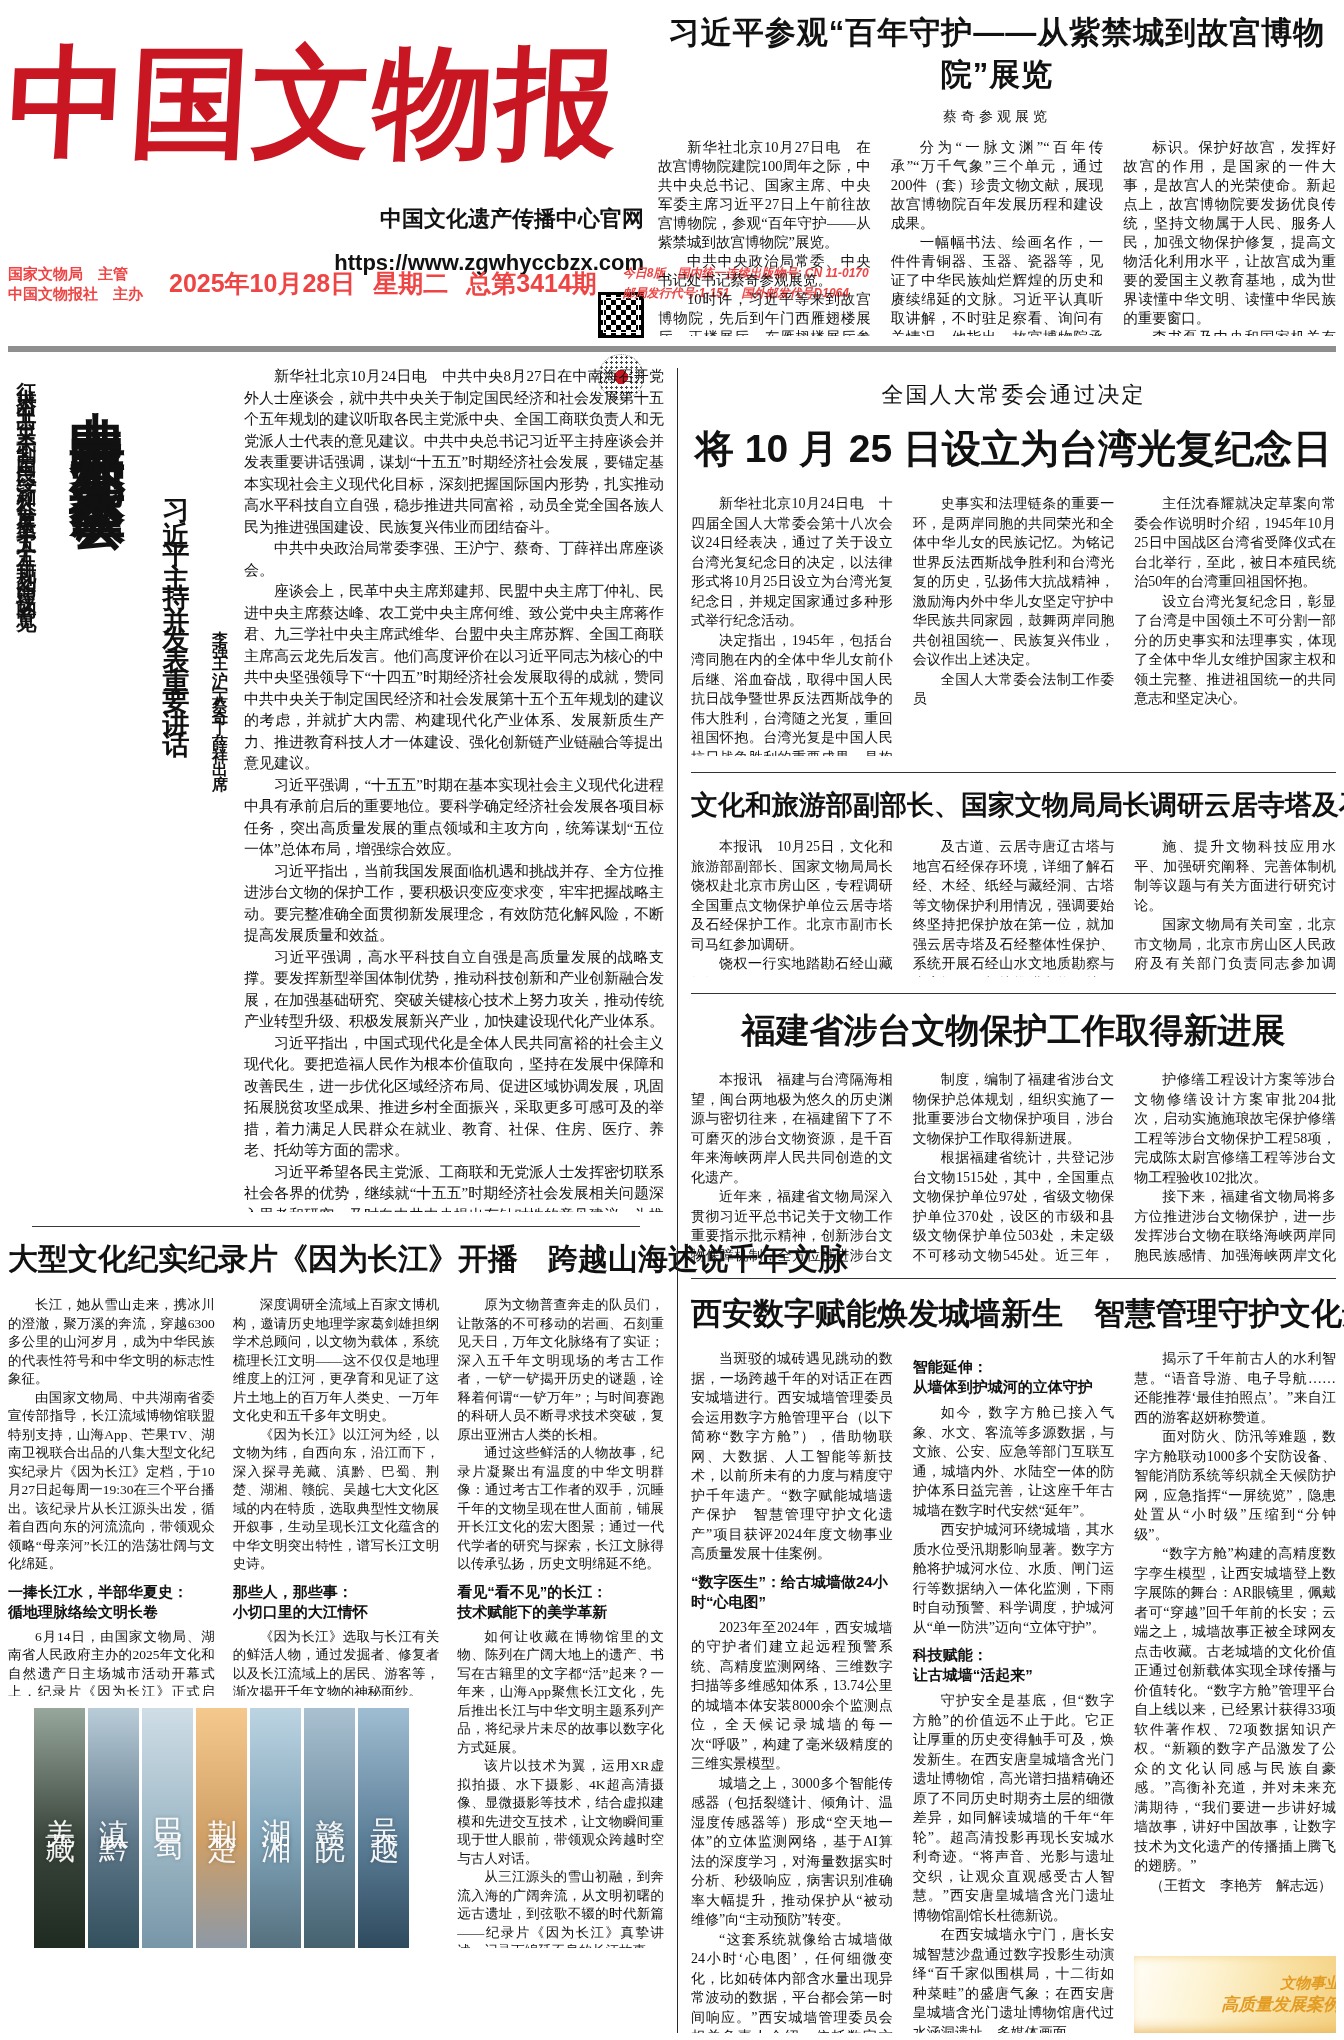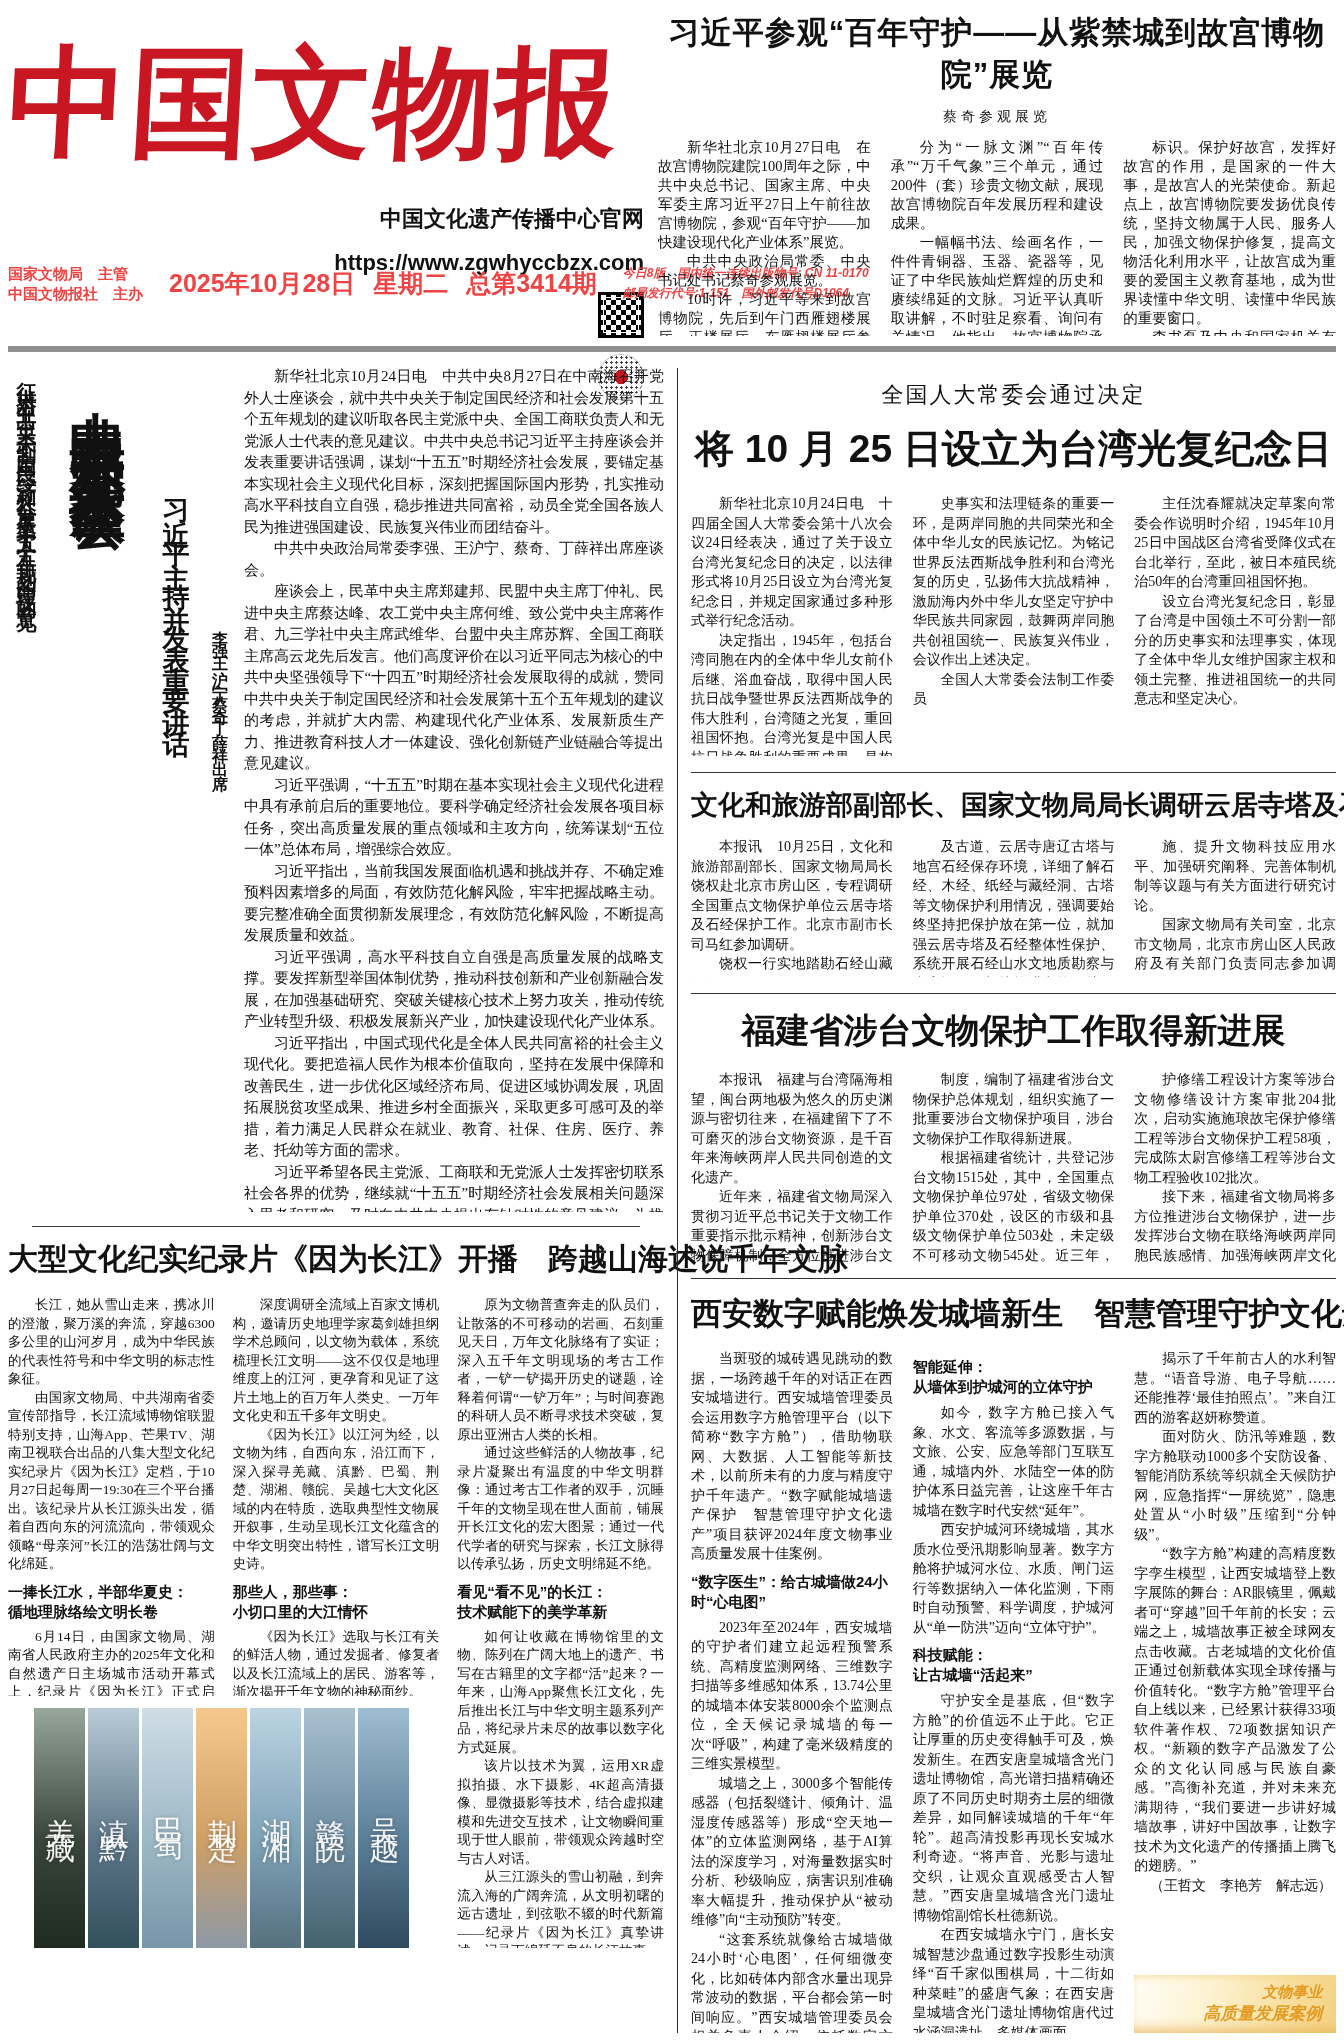--- a/index.html
+++ b/index.html
@@ -94,25 +94,25 @@
   .colw { overflow:hidden; min-width:0; }
   .col-flex { display:flex; flex-direction:column; }
   .col-flex .col-text { flex:1; overflow:hidden; }
   .right-region .para, .right-region .sig { font-size:14px; line-height:19.5px; }
 
   .para { text-indent:2em; text-align:justify; }
   .col-subhead { font-weight:bold; margin:8px 0 6px; font-size:15px; line-height:20px;
                  font-family:"Liberation Sans","DejaVu Sans",sans-serif; }
   .sig { text-align:right; padding-right:4px; }
 
-  .badge { width:210px; height:58px; margin:8px 0 0 auto; flex:none;
+  .badge { width:210px; height:77px; margin:8px 0 0 auto; flex:none;
            background:linear-gradient(105deg,#fffdf6 0%,#fdf3d2 35%,#f8dfa0 70%,#f3cf7e 100%);
            box-shadow:inset 0 -10px 14px -8px #e9b35a, inset 0 8px 10px -8px #f5d488;
            display:flex; flex-direction:column; justify-content:center; align-items:flex-end;
-           padding:4px 22px; }
+           padding:4px 4px; }
   .badge-l1 { font-size:15px; font-weight:bold; color:#e39b22; font-style:italic;
               font-family:"Liberation Sans","DejaVu Sans",sans-serif; }
   .badge-l2 { font-size:17px; font-weight:bold; color:#e39b22; font-style:italic;
               font-family:"Liberation Sans","DejaVu Sans",sans-serif; }
 </style>
 </head>
 <body>
 
 <div class="page">
 
@@ -140,21 +140,21 @@
           <div>邮局发行代号:1-151　国外邮发代号D1064</div>
         </div>
       </div>
     </div>
 
     <div class="header-right">
       <div class="gg-headline">习近平参观“百年守护——从紫禁城到故宫博物院”展览</div>
       <div class="gg-sub">蔡奇参观展览</div>
       <div class="cols3 gg-cols">
         <div class="colw">
-            <p class="para">新华社北京10月27日电　在故宫博物院建院100周年之际，中共中央总书记、国家主席、中央军委主席习近平27日上午前往故宫博物院，参观“百年守护——加快建设现代化产业体系”展览。</p>
+            <p class="para">新华社北京10月27日电　在故宫博物院建院100周年之际，中共中央总书记、国家主席、中央军委主席习近平27日上午前往故宫博物院，参观“百年守护——从紫禁城到故宫博物院”展览。</p>
             <p class="para">中共中央政治局常委、中央书记处书记蔡奇参观展览。</p>
             <p class="para">10时许，习近平等来到故宫博物院，先后到午门西雁翅楼展厅、正楼展厅、东雁翅楼展厅参观展览。展览</p>
           </div>
         <div class="colw">
             <p class="para">分为“一脉文渊”“百年传承”“万千气象”三个单元，通过200件（套）珍贵文物文献，展现故宫博物院百年发展历程和建设成果。</p>
             <p class="para">一幅幅书法、绘画名作，一件件青铜器、玉器、瓷器等，见证了中华民族灿烂辉煌的历史和赓续绵延的文脉。习近平认真听取讲解，不时驻足察看、询问有关情况。他指出，故宫博物院承载着中华民族的文化基因，是中华文明的一个重要</p>
           </div>
         <div class="colw">
             <p class="para">标识。保护好故宫，发挥好故宫的作用，是国家的一件大事，是故宫人的光荣使命。新起点上，故宫博物院要发扬优良传统，坚持文物属于人民、服务人民，加强文物保护修复，提高文物活化利用水平，让故宫成为重要的爱国主义教育基地，成为世界读懂中华文明、读懂中华民族的重要窗口。</p>
             <p class="para">李书磊及中央和国家机关有关部门负责同志等参观展览。</p>
@@ -172,21 +172,21 @@
       <div class="pa-article">
         <div class="vtxt v-note">征求对中共中央关于制定国民经济和社会发展第十五个五年规划的建议的意见</div>
         <div class="vtxt v-main">中共中央召开党外人士座谈会</div>
         <div class="vtxt v-deck">习近平主持并发表重要讲话</div>
         <div class="vtxt v-names">李强王沪宁蔡奇丁薛祥出席</div>
         <div class="pa-body">
             <p class="para">新华社北京10月24日电　中共中央8月27日在中南海召开党外人士座谈会，就中共中央关于制定国民经济和社会发展第十五个五年规划的建议听取各民主党派中央、全国工商联负责人和无党派人士代表的意见建议。中共中央总书记习近平主持座谈会并发表重要讲话强调，谋划“十五五”时期经济社会发展，要锚定基本实现社会主义现代化目标，深刻把握国际国内形势，扎实推动高水平科技自立自强，稳步推进共同富裕，动员全党全国各族人民为推进强国建设、民族复兴伟业而团结奋斗。</p>
             <p class="para">中共中央政治局常委李强、王沪宁、蔡奇、丁薛祥出席座谈会。</p>
             <p class="para">座谈会上，民革中央主席郑建邦、民盟中央主席丁仲礼、民进中央主席蔡达峰、农工党中央主席何维、致公党中央主席蒋作君、九三学社中央主席武维华、台盟中央主席苏辉、全国工商联主席高云龙先后发言。他们高度评价在以习近平同志为核心的中共中央坚强领导下“十四五”时期经济社会发展取得的成就，赞同中共中央关于制定国民经济和社会发展第十五个五年规划的建议的考虑，并就扩大内需、构建现代化产业体系、发展新质生产力、推进教育科技人才一体建设、强化创新链产业链融合等提出意见建议。</p>
             <p class="para">习近平强调，“十五五”时期在基本实现社会主义现代化进程中具有承前启后的重要地位。要科学确定经济社会发展各项目标任务，突出高质量发展的重点领域和主攻方向，统筹谋划“五位一体”总体布局，增强综合效应。</p>
-            <p class="para">习近平指出，当前我国发展面临机遇和挑战并存、不确定难预料因素增多的局面，有效防范化解风险，牢牢把握战略主动。要完整准确全面贯彻新发展理念，有效防范化解风险，不断提高发展质量和效益。</p>
+            <p class="para">习近平指出，当前我国发展面临机遇和挑战并存、全方位推进涉台文物的保护工作，要积极识变应变求变，牢牢把握战略主动。要完整准确全面贯彻新发展理念，有效防范化解风险，不断提高发展质量和效益。</p>
             <p class="para">习近平强调，高水平科技自立自强是高质量发展的战略支撑。要发挥新型举国体制优势，推动科技创新和产业创新融合发展，在加强基础研究、突破关键核心技术上努力攻关，推动传统产业转型升级、积极发展新兴产业，加快建设现代化产业体系。</p>
             <p class="para">习近平指出，中国式现代化是全体人民共同富裕的社会主义现代化。要把造福人民作为根本价值取向，坚持在发展中保障和改善民生，进一步优化区域经济布局、促进区域协调发展，巩固拓展脱贫攻坚成果、推进乡村全面振兴，采取更多可感可及的举措，着力满足人民群众在就业、教育、社保、住房、医疗、养老、托幼等方面的需求。</p>
             <p class="para">习近平希望各民主党派、工商联和无党派人士发挥密切联系社会各界的优势，继续就“十五五”时期经济社会发展相关问题深入思考和研究，及时向中共中央提出有针对性的意见建议，为推动经济社会高质量发展、基本实现社会主义现代化贡献智慧和力量。</p>
           </div>
       </div>
 
       <hr class="left-hr">
 
       <div>
         <div class="cj-headline">大型文化纪实纪录片《因为长江》开播　跨越山海述说千年文脉</div>

